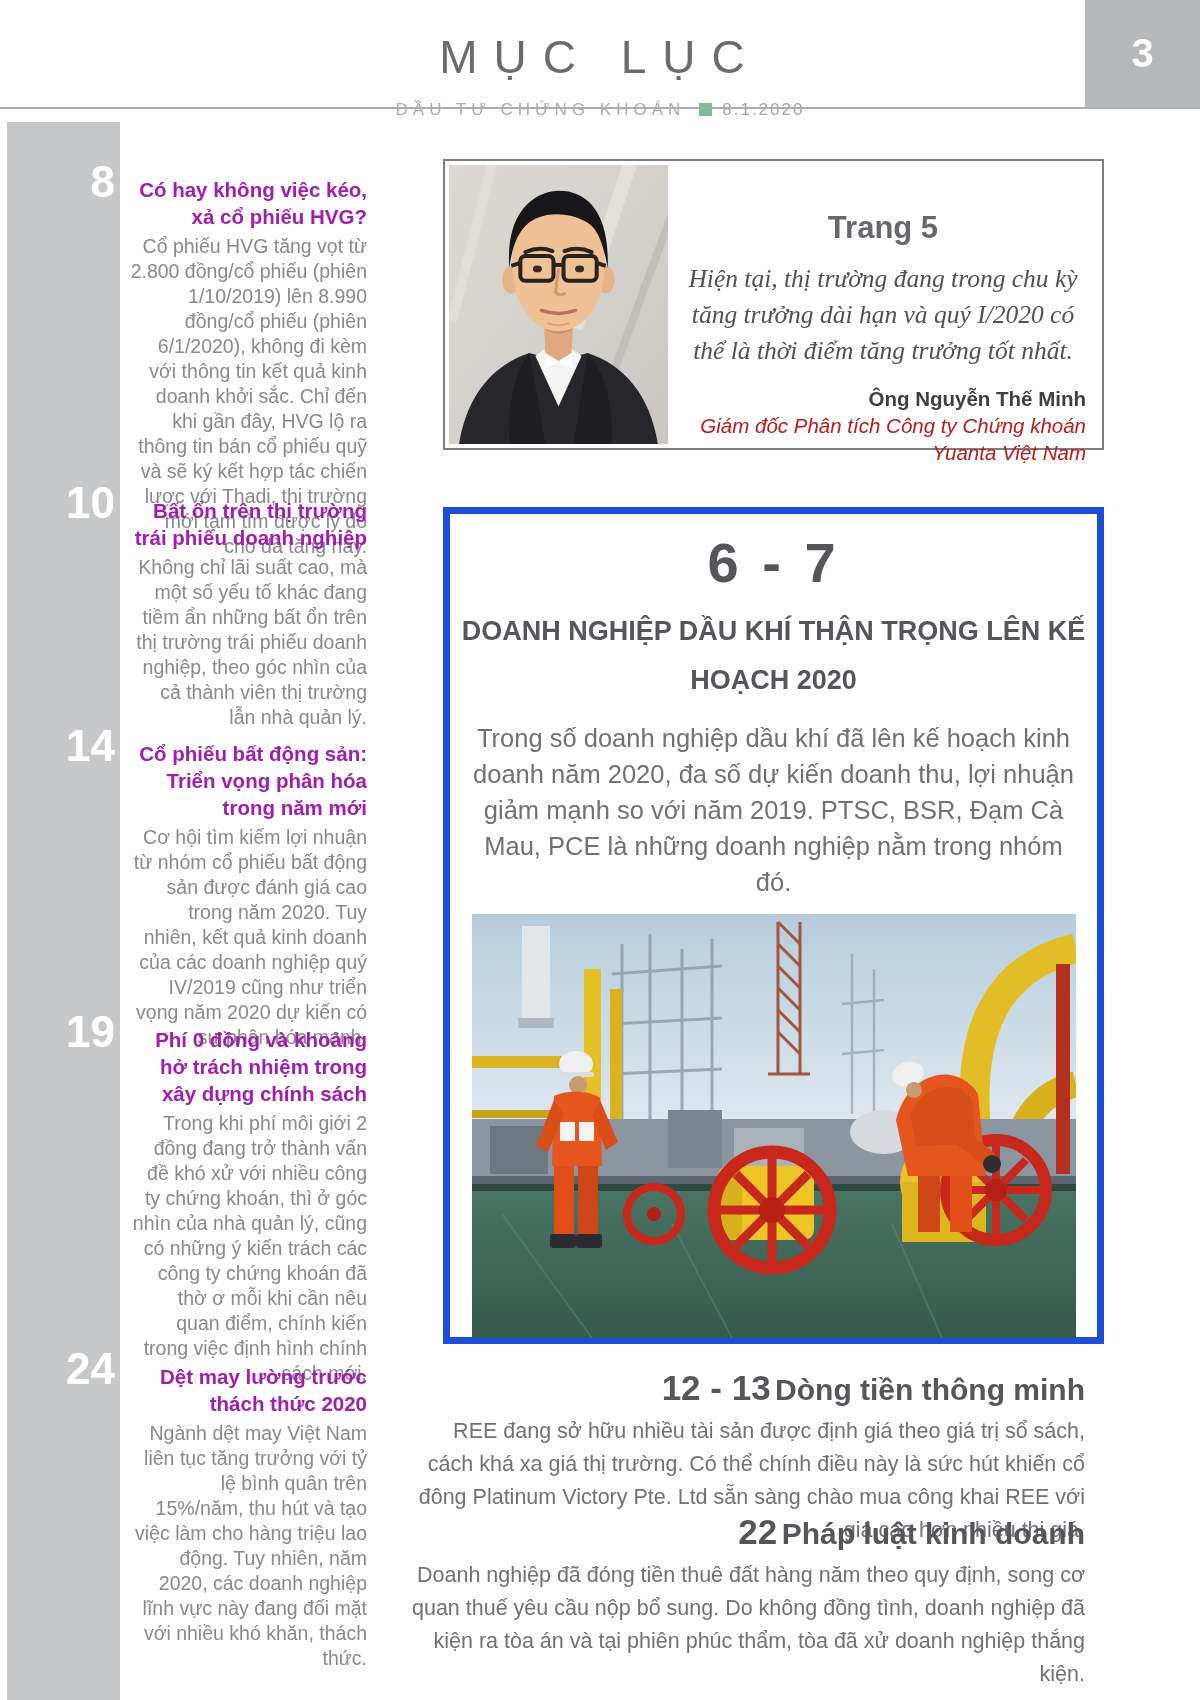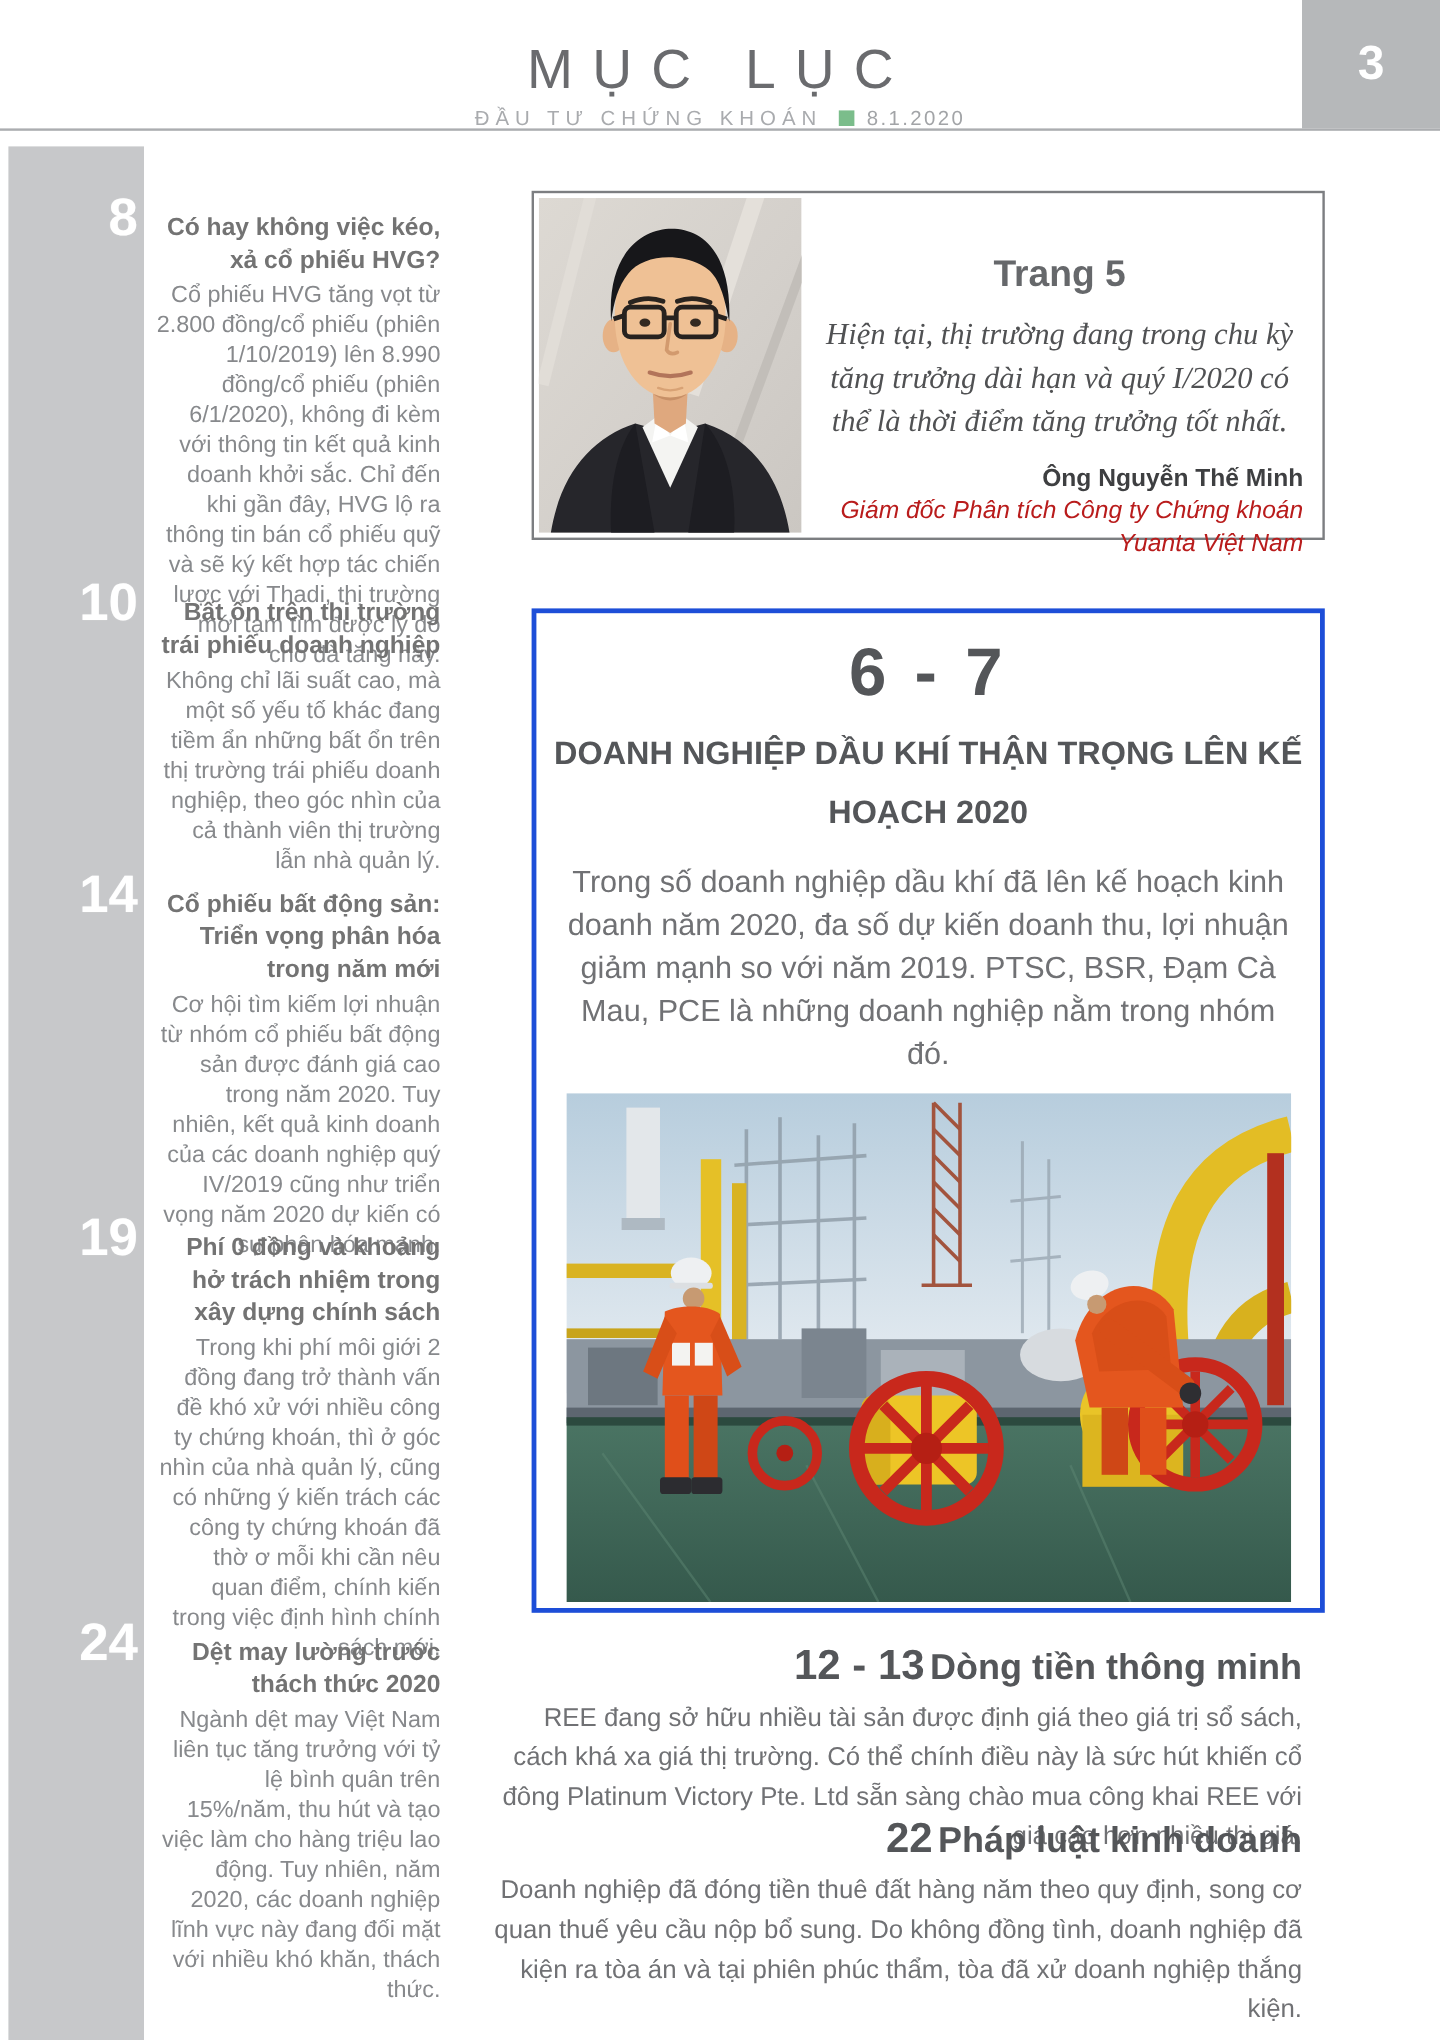--- a/index.html
+++ b/index.html
@@ -10,21 +10,21 @@
     font-family:"Liberation Sans","DejaVu Sans",sans-serif;
   }
 
   
   .masthead { position:absolute; top:0; left:0; width:1200px; height:107px; }
   .masthead-center { position:absolute; top:30px; left:0; width:1200px; text-align:center; }
   .muc-luc {
     font-size:46px; font-weight:400; letter-spacing:16px; color:#6a6b6e;
     text-transform:uppercase;
   }
-  .mast-sub { margin-top:5px; font-size:17px; letter-spacing:5px; color:#a9abae; }
+  .mast-sub { margin-top:16px; font-size:17px; letter-spacing:5px; color:#a9abae; }
   .mast-sub .pub { color:#a9abae; }
   .sq {
     display:inline-block; width:13px; height:13px; background:#7bbd8b;
     margin:0 10px -1px 14px;
   }
   .mast-sub .date { letter-spacing:2px; color:#a2a4a7; }
   .header-rule { position:absolute; top:107px; left:0; width:1200px; height:2px; background:#abadb0; }
   .page-badge {
     position:absolute; top:0; left:1085px; width:115px; height:107px;
     background:#b6b8ba; display:flex; align-items:center; justify-content:center;
@@ -33,21 +33,21 @@
 
   
   .gray-rail { position:absolute; top:122px; left:7px; width:113px; height:1578px; background:#c7c8ca; }
   .toc-entry { position:absolute; left:130px; width:237px; }
   .entry-num {
     position:absolute; right:calc(100% + 15px); top:-16px;
     font-size:44px; font-weight:bold; color:#ffffff; line-height:1;
     text-shadow:0 0 1px rgba(255,255,255,.4);
   }
   .entry-title {
-    font-size:20.5px; line-height:27px; font-weight:bold; color:#737373;
+    font-size:20.5px; line-height:27px; font-weight:bold; color:#a21caf;
     text-align:right; margin-bottom:4px;
   }
   .entry-summary { font-size:19.5px; line-height:25px; color:#87898c; text-align:right; }
 
   
   .quote-box {
     position:absolute; top:159px; left:443px; width:661px; height:291px;
     border:2px solid #7c7e81; background:#ffffff; display:flex;
   }
   .portrait { width:219px; margin:4px; flex:none; }
@@ -58,21 +58,21 @@
     font-family:"Liberation Serif","DejaVu Serif",serif; font-style:italic;
     font-size:25.5px; line-height:36px; color:#505153; text-align:center; margin-top:15px;
   }
   .quote-attrib { text-align:right; margin-top:16px; line-height:27px; }
   .quote-author { font-weight:bold; font-size:20.5px; color:#3e3f41; }
   .quote-role { font-style:italic; font-size:20.5px; color:#b91c1c; }
 
   
   .feature-box {
     position:absolute; top:507px; left:443px; width:661px; height:837px;
-    border:4px solid #1d4ed8; background:#ffffff; text-align:center;
+    border:7px solid #1d4ed8; background:#ffffff; text-align:center;
   }
   .feature-pages { margin-top:16px; font-size:56px; font-weight:bold; letter-spacing:4px; color:#545659; }
   .feature-title {
     margin:12px auto 0; width:640px; font-size:27px; line-height:49px;
     font-weight:bold; color:#545659;
   }
   .feature-summary {
     margin:15px auto 0; width:620px; font-size:25.5px; line-height:36px; color:#707174;
   }
   .feature-photo { margin:14px auto 0; width:604px; height:424px; }

